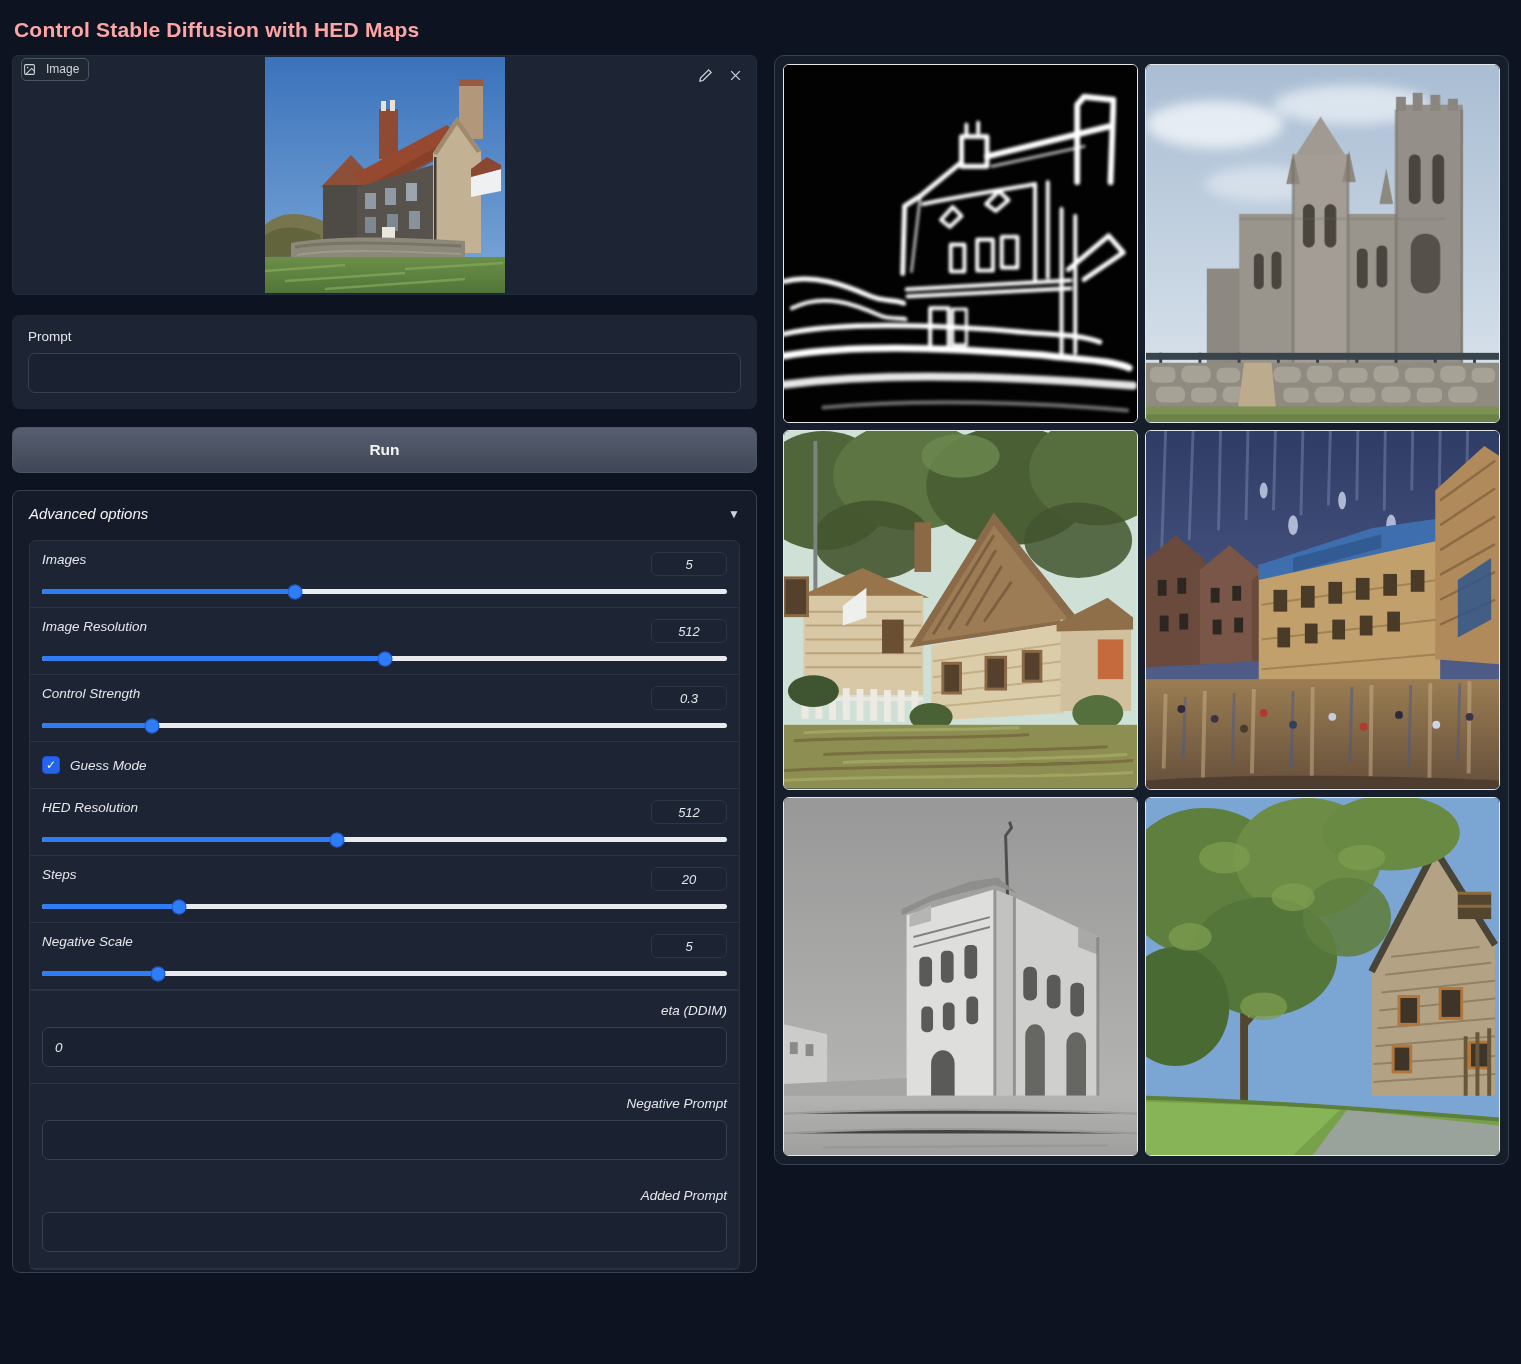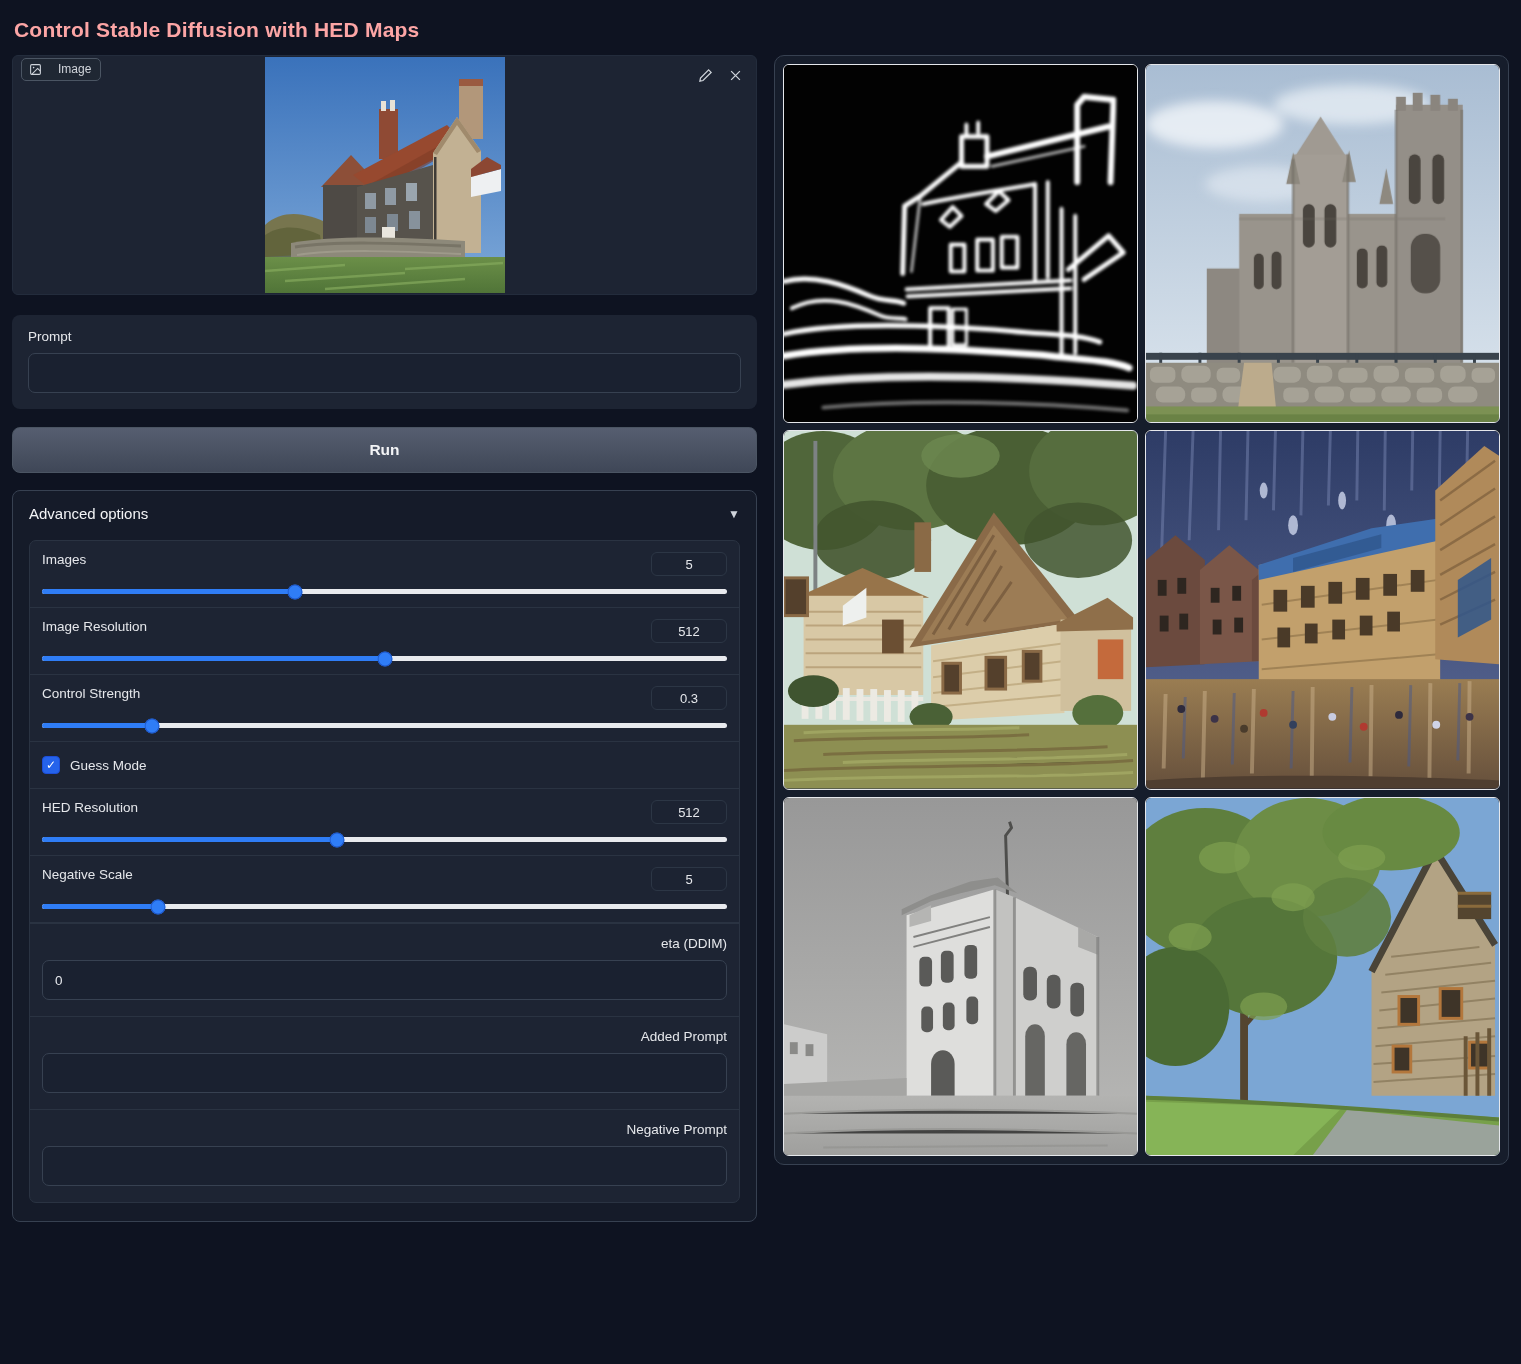--- a/index.html
+++ b/index.html
@@ -12,41 +12,41 @@
   body{background:var(--page-bg);font-family:"Liberation Sans","DejaVu Sans",sans-serif;color:var(--text);}
   .page{padding:10px 12px;}
   h1{font-size:21px;font-weight:bold;color:#fca5a5;margin:8px 0 13px 2px;letter-spacing:.2px;}
   .main{display:flex;gap:17px;align-items:flex-start;}
   .left{width:745px;flex:none;}
   .right{flex:1;}
 
   
   .image-panel{position:relative;height:240px;background:var(--panel-bg);border:1px solid #232c3c;border-radius:6px;}
   .image-photo{position:absolute;left:50%;top:1px;transform:translateX(-50%);width:240px;height:236px;overflow:hidden;}
-  .image-tab{position:absolute;top:2px;left:8px;display:flex;align-items:center;gap:16px;
-    background:#1f2733;border:1px solid #4b5563;border-radius:5px;padding:3px 9px 4px 7px;
+  .image-tab{position:absolute;top:2px;left:8px;display:flex;align-items:center;gap:10px;
+    background:#1f2733;border:1px solid #4b5563;border-radius:5px;padding:3px 9px 4px 1px;
     font-size:12px;color:var(--text-dim);z-index:3;}
   .corner-icons{position:absolute;top:8px;right:10px;display:flex;gap:8px;z-index:3;}
   .icon-btn{width:22px;height:22px;display:flex;align-items:center;justify-content:center;
     color:#cfd4db;border-radius:4px;cursor:pointer;}
   .icon-btn svg{display:block;}
 
   
   .prompt-panel{margin-top:20px;background:var(--panel-bg);border-radius:8px;padding:14px 16px 16px;}
   .field-label{font-size:13.5px;color:var(--text);margin-bottom:9px;}
   .text-input{height:40px;background:var(--input-bg);border:1px solid var(--border);border-radius:7px;
     font-size:13.5px;color:var(--text);display:flex;align-items:center;padding:0 12px;}
 
   
   .run-button{margin-top:18px;height:46px;border:1px solid #4b5563;border-radius:8px;
     background:linear-gradient(#565e70,#3f4757);display:flex;align-items:center;justify-content:center;
     font-size:15.5px;font-weight:bold;color:#f3f4f6;cursor:pointer;}
 
   
-  .advanced{margin-top:17px;border:1px solid var(--border);border-radius:8px;background:var(--panel-bg-2);padding-bottom:18px;}
+  .advanced{margin-top:17px;border:1px solid var(--border);border-radius:8px;background:var(--panel-bg-2);padding-bottom:2px;font-style:italic;}
   .acc-header{display:flex;align-items:center;justify-content:space-between;padding:14px 16px 12px;cursor:pointer;}
   .acc-title{font-size:15px;color:#f3f4f6;}
   .acc-caret{font-size:12px;color:#cfd4db;}
   .options{margin:6px 16px 0;background:var(--panel-bg);border:1px solid var(--border-soft);border-radius:7px;}
   .row{padding:11px 12px 13px;border-bottom:1px solid var(--border-soft);}
   .row:last-child{border-bottom:none;}
   .row-top{display:flex;align-items:flex-start;justify-content:space-between;}
   .s-label{font-size:13.5px;color:var(--text);}
   .value-box{min-width:76px;height:24px;padding:0 12px;background:#1c2332;border:1px solid #2c3645;
     border-radius:6px;display:flex;align-items:center;justify-content:center;font-size:13px;color:var(--text);}
@@ -214,45 +214,55 @@
             <div class="row-top">
               <span class="s-label">HED Resolution</span>
               <span class="value-box">512</span>
             </div>
             <div class="track">
               <div class="fill" style="width: 43%;"></div>
               <div class="handle" style="left: 43%;"></div>
             </div>
           </div>
 
+          <div class="row">
+            <div class="row-top">
+              <span class="s-label">Steps</span>
+              <span class="value-box">20</span>
+            </div>
+            <div class="track">
+              <div class="fill" style="width: 20%;"></div>
+              <div class="handle" style="left: 20%;"></div>
+            </div>
+          </div>
 
           <div class="row">
             <div class="row-top">
               <span class="s-label">Negative Scale</span>
               <span class="value-box">5</span>
             </div>
             <div class="track">
               <div class="fill" style="width: 17%;"></div>
               <div class="handle" style="left: 17%;"></div>
             </div>
           </div>
 
 
           <div class="tf-row" style="border-top:1px solid var(--border-soft);border-bottom:1px solid var(--border-soft);">
             <div class="field-label">eta (DDIM)</div>
             <div class="text-input">0</div>
           </div>
 
+          <div class="tf-row">
+            <div class="field-label">Negative Prompt</div>
+            <div class="text-input"></div>
+          </div>
+
           <div class="tf-row" style="border-bottom:1px solid var(--border-soft);">
             <div class="field-label">Added Prompt</div>
-            <div class="text-input"></div>
-          </div>
-
-          <div class="tf-row">
-            <div class="field-label">Negative Prompt</div>
             <div class="text-input"></div>
           </div>
 
         </div>
       </div>
     </div>
 
     <div class="right">
       <div class="gallery">
 

